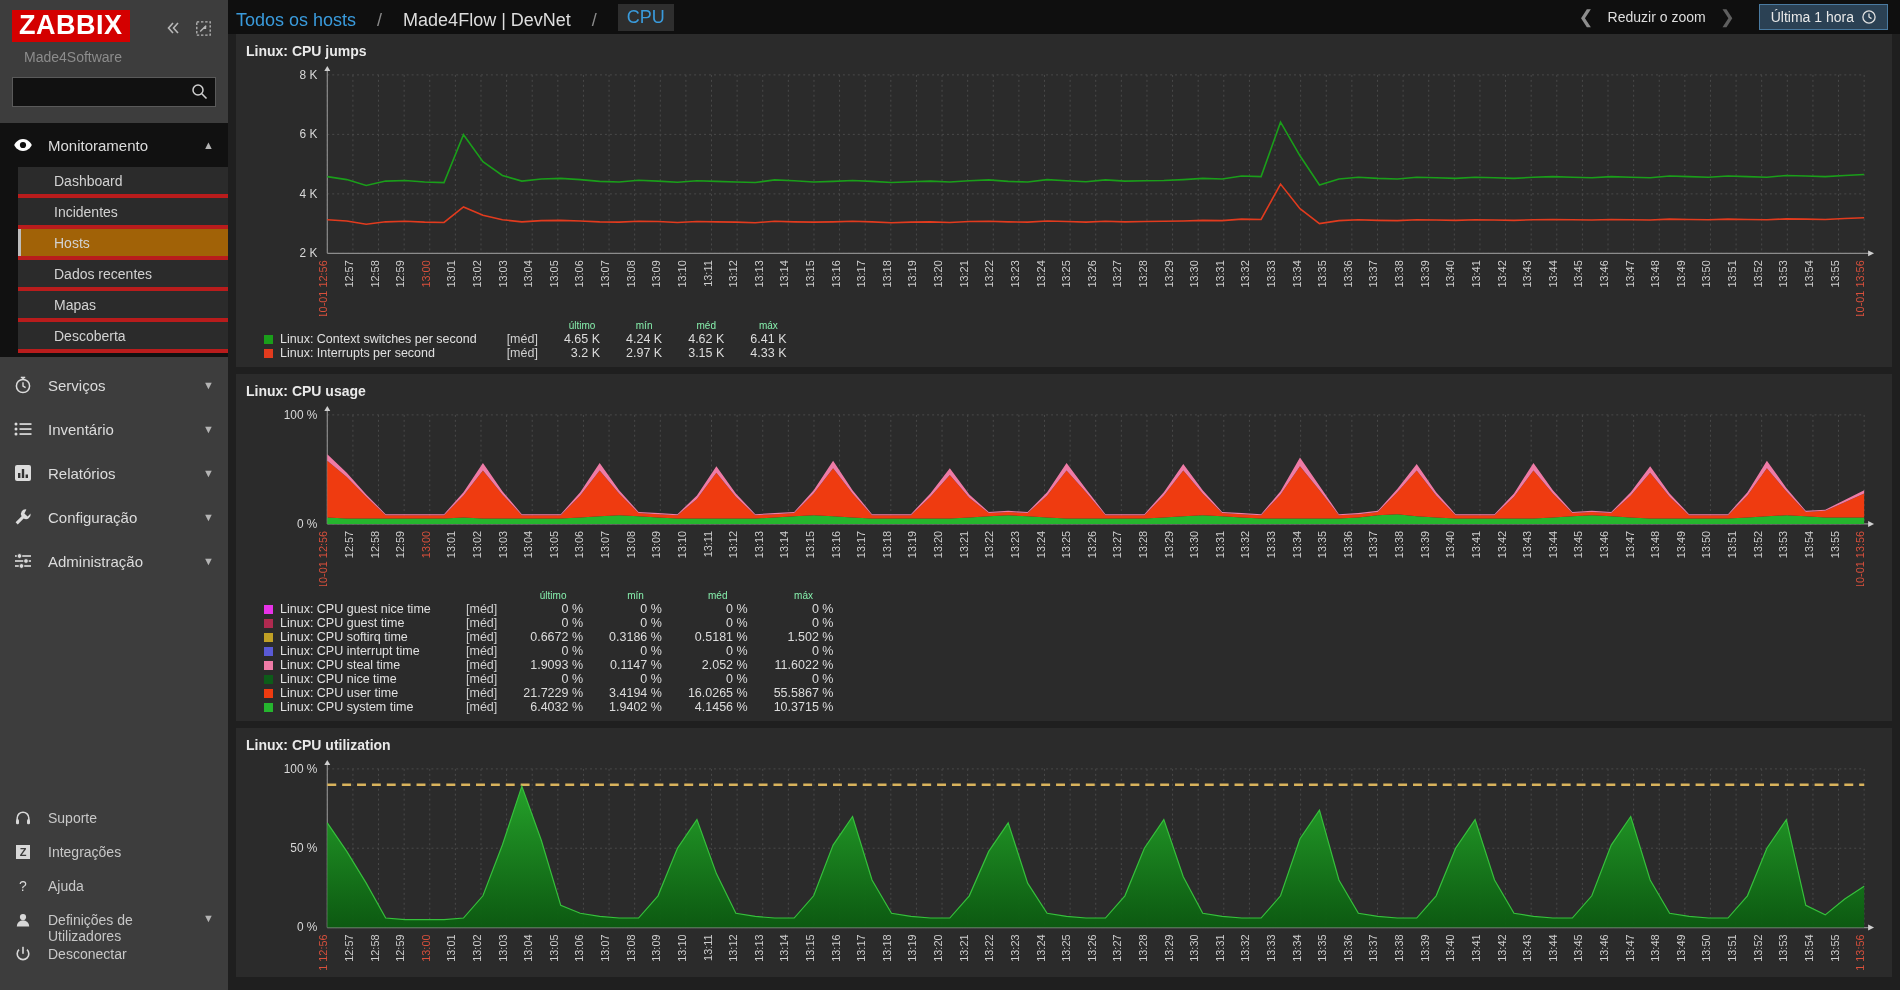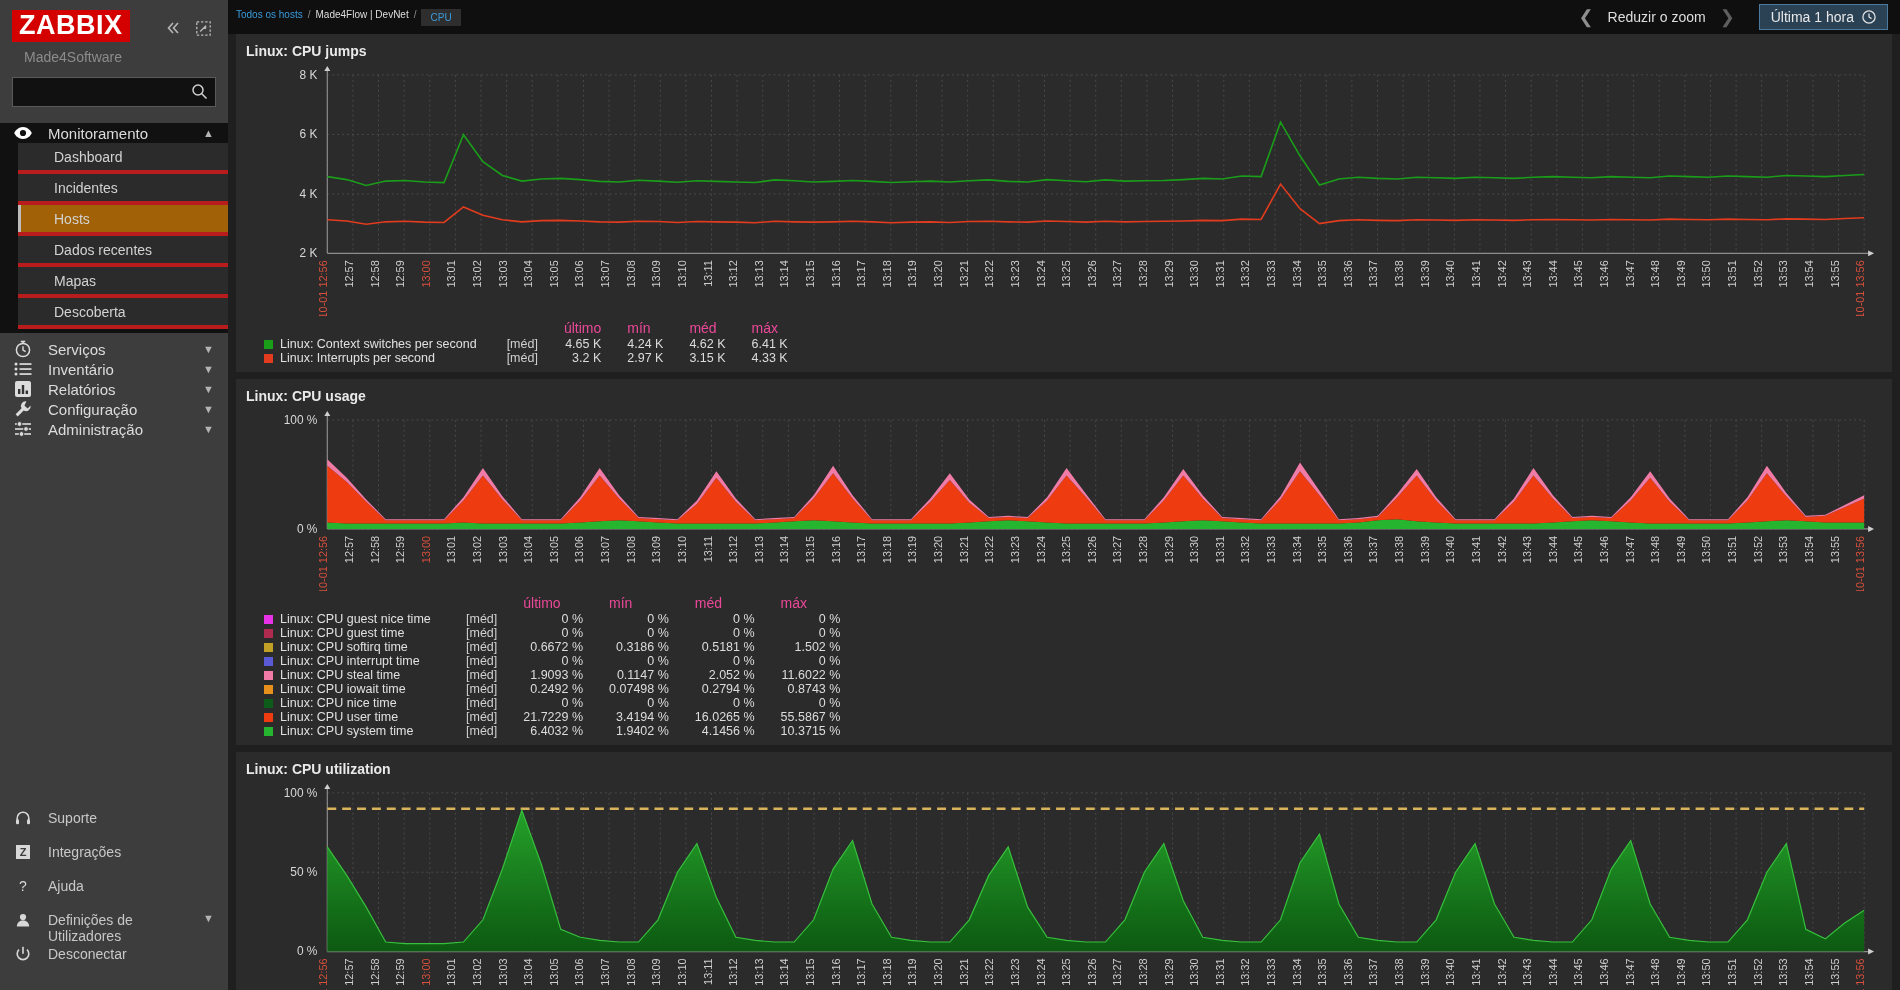--- a/index.html
+++ b/index.html
@@ -37,21 +37,21 @@
     background: #111111; border: 1px solid #5a5a5a;
     color: #e0e0e0; font-size: 14px; padding: 0 32px 0 8px;
     font-family: "Liberation Sans", sans-serif;
     outline: none;
   }
   .search-ic { position: absolute; right: 8px; top: 6px; color: #cfcfcf; }
 
   .nav { margin-top: 16px; }
   .nav-group-head {
     display: flex; align-items: center; gap: 14px;
-    height: 20px; padding: 0 14px 0 12px; cursor: pointer;
+    height: 44px; padding: 0 14px 0 12px; cursor: pointer;
     color: #dcdcdc; font-size: 15px;
   }
   .nav-group-head.active { background: #111111; }
   .nav-group-head .gi { width: 22px; display:flex; align-items:center; justify-content:center; color:#ffffff; }
   .nav-group-head .lbl { flex: 1; }
   .chev { color: #b4b4b4; font-size: 11px; }
   .submenu { background: #111111; padding-bottom: 4px; }
   .sub-item {
     height: 31px; display: flex; align-items: center;
     padding-left: 36px; margin-left: 18px;
@@ -71,21 +71,21 @@
   .bot-item .lbl { flex: 1; }
 
   
   .main { flex: 1; height: 990px; display: flex; flex-direction: column; background: #1f1f1f; overflow: hidden; }
   .header {
     height: 34px; flex: 0 0 34px;
     background: #0f0f0f;
     display: flex; align-items: center; justify-content: space-between;
     padding: 0 12px 0 8px;
   }
-  .crumbs { display: flex; align-items: flex-start; gap: 5px; font-size: 10px; }
+  .crumbs { display: flex; align-items: flex-end; gap: 21px; font-size: 18px; }
   .crumb-link { color: #3a9bdc; cursor: pointer; }
   .crumb-sep { color: #8a8a8a; }
   .crumb-plain { color: #dedede; }
   .crumb-cur {
     color: #3a9bdc; background: #2e2e2e; padding: 3px 9px; cursor: pointer;
   }
   .hdr-right { display: flex; align-items: center; gap: 0; }
   .zoom-arrow { color: #8e8e8e; font-size: 18px; padding: 0 14px; cursor: pointer; }
   .zoom-arrow.dim { color: #5f5f5f; }
   .zoom-out-lbl { color: #dedede; font-size: 14px; cursor: pointer; }
@@ -100,22 +100,22 @@
   
   .card { background: #2b2b2b; margin-bottom: 7px; padding: 9px 10px 7px 10px; }
   .card-title { font-size: 14px; font-weight: bold; color: #e9e9e9; margin-bottom: 4px; }
   .graph-wrap { position: relative; width: 100%; }
   .graph-svg { display: block; width: 100%; }
 
   
   .legend { margin-top: 4px; font-size: 12.5px; color: #dcdcdc; }
   .legend table { border-collapse: collapse; }
   .legend th {
-    font-weight: normal; color: #ec4899; text-align: left;
-    padding: 0 0 1px 26px; font-size: 14px;
+    font-weight: normal; color: #86efac; text-align: center;
+    padding: 0 0 1px 26px; font-size: 10px;
   }
   .legend td { padding: 0 0 0 26px; white-space: nowrap; line-height: 14px; }
   .legend td.nm { padding-left: 18px; text-align: left; }
   .legend td.agg { padding-left: 30px; text-align: left; color: #d0d0d0; }
   .legend td.num { text-align: right; }
   .sw { display: inline-block; width: 9px; height: 9px; margin-right: 7px; vertical-align: -1px; }
   .lg-name { color: #e0e0e0; }
 </style>
 </head>
 <body>
@@ -675,28 +675,20 @@
                 <td class="num">0 %</td>
                 <td class="num">0 %</td>
               </tr>
               <tr>
                 <td class="nm"><span class="sw" style="background:#ef7ba6"></span><span class="lg-name">Linux: CPU steal time</span></td>
                 <td class="agg">[méd]</td>
                 <td class="num">1.9093 %</td>
                 <td class="num">0.1147 %</td>
                 <td class="num">2.052 %</td>
                 <td class="num">11.6022 %</td>
-              </tr>
-              <tr>
-                <td class="nm"><span class="sw" style="background:#e8901c"></span><span class="lg-name">Linux: CPU iowait time</span></td>
-                <td class="agg">[méd]</td>
-                <td class="num">0.2492 %</td>
-                <td class="num">0.07498 %</td>
-                <td class="num">0.2794 %</td>
-                <td class="num">0.8743 %</td>
               </tr>
               <tr>
                 <td class="nm"><span class="sw" style="background:#0d5c19"></span><span class="lg-name">Linux: CPU nice time</span></td>
                 <td class="agg">[méd]</td>
                 <td class="num">0 %</td>
                 <td class="num">0 %</td>
                 <td class="num">0 %</td>
                 <td class="num">0 %</td>
               </tr>
               <tr>

